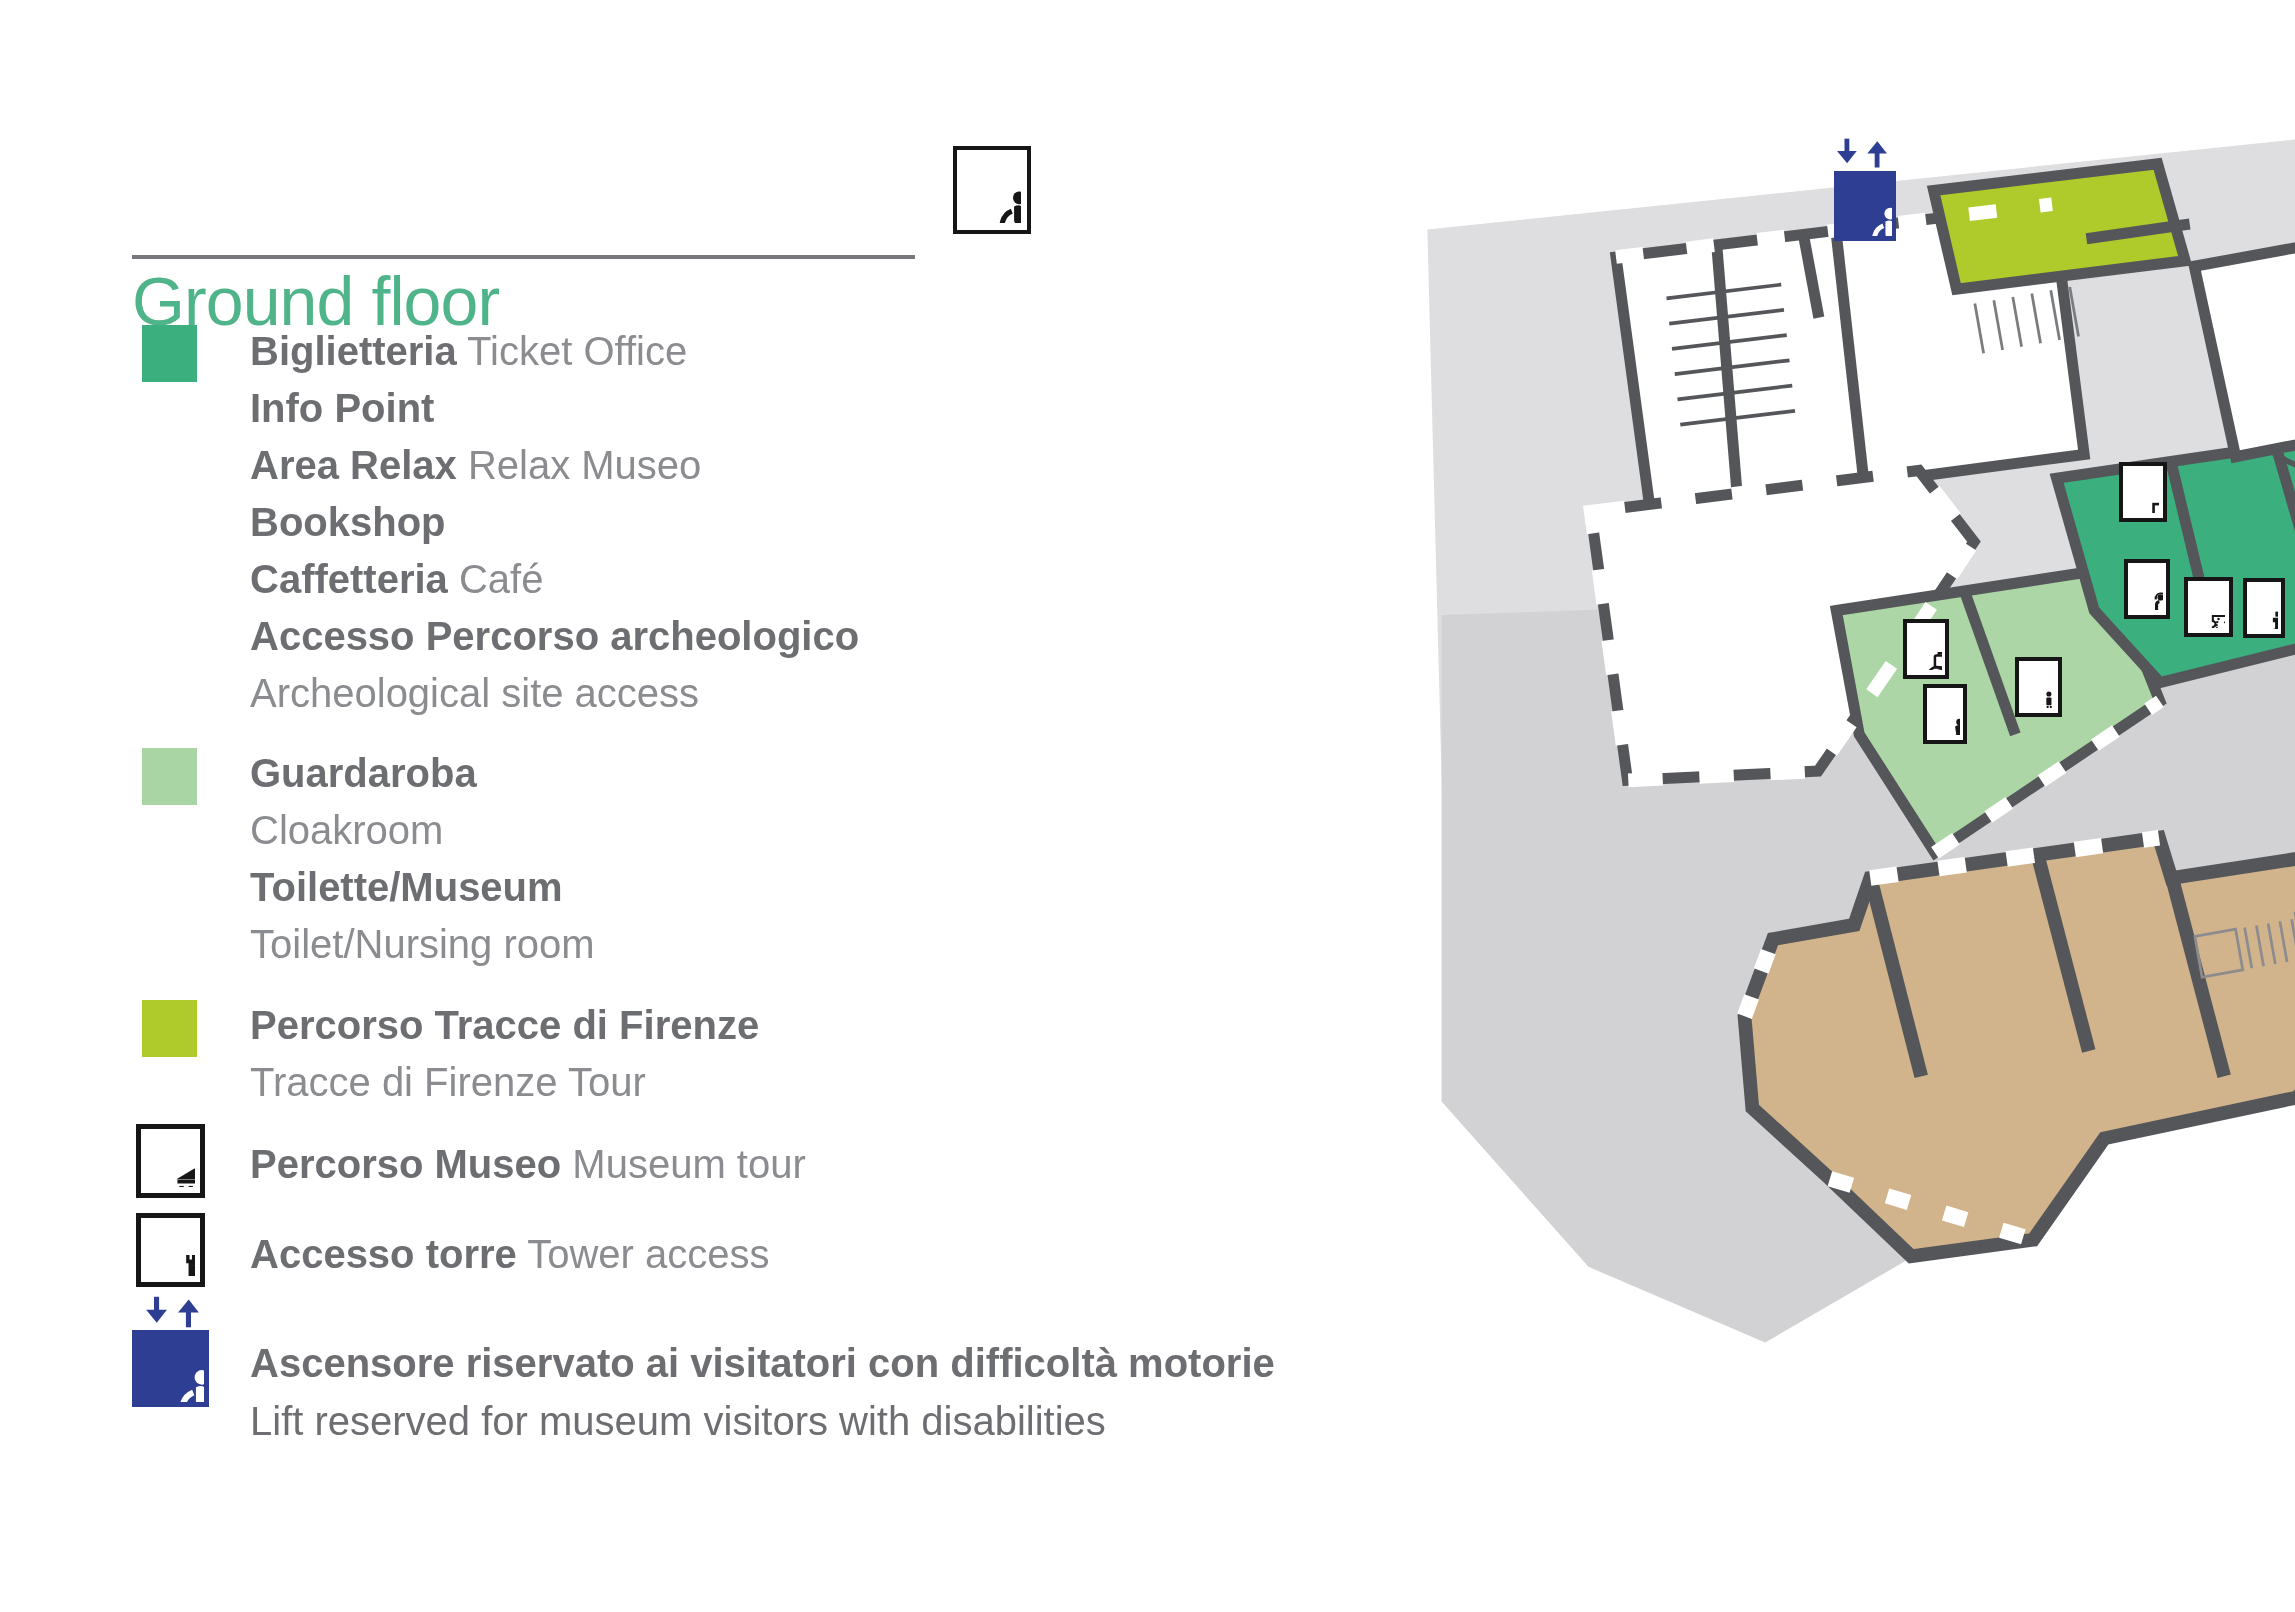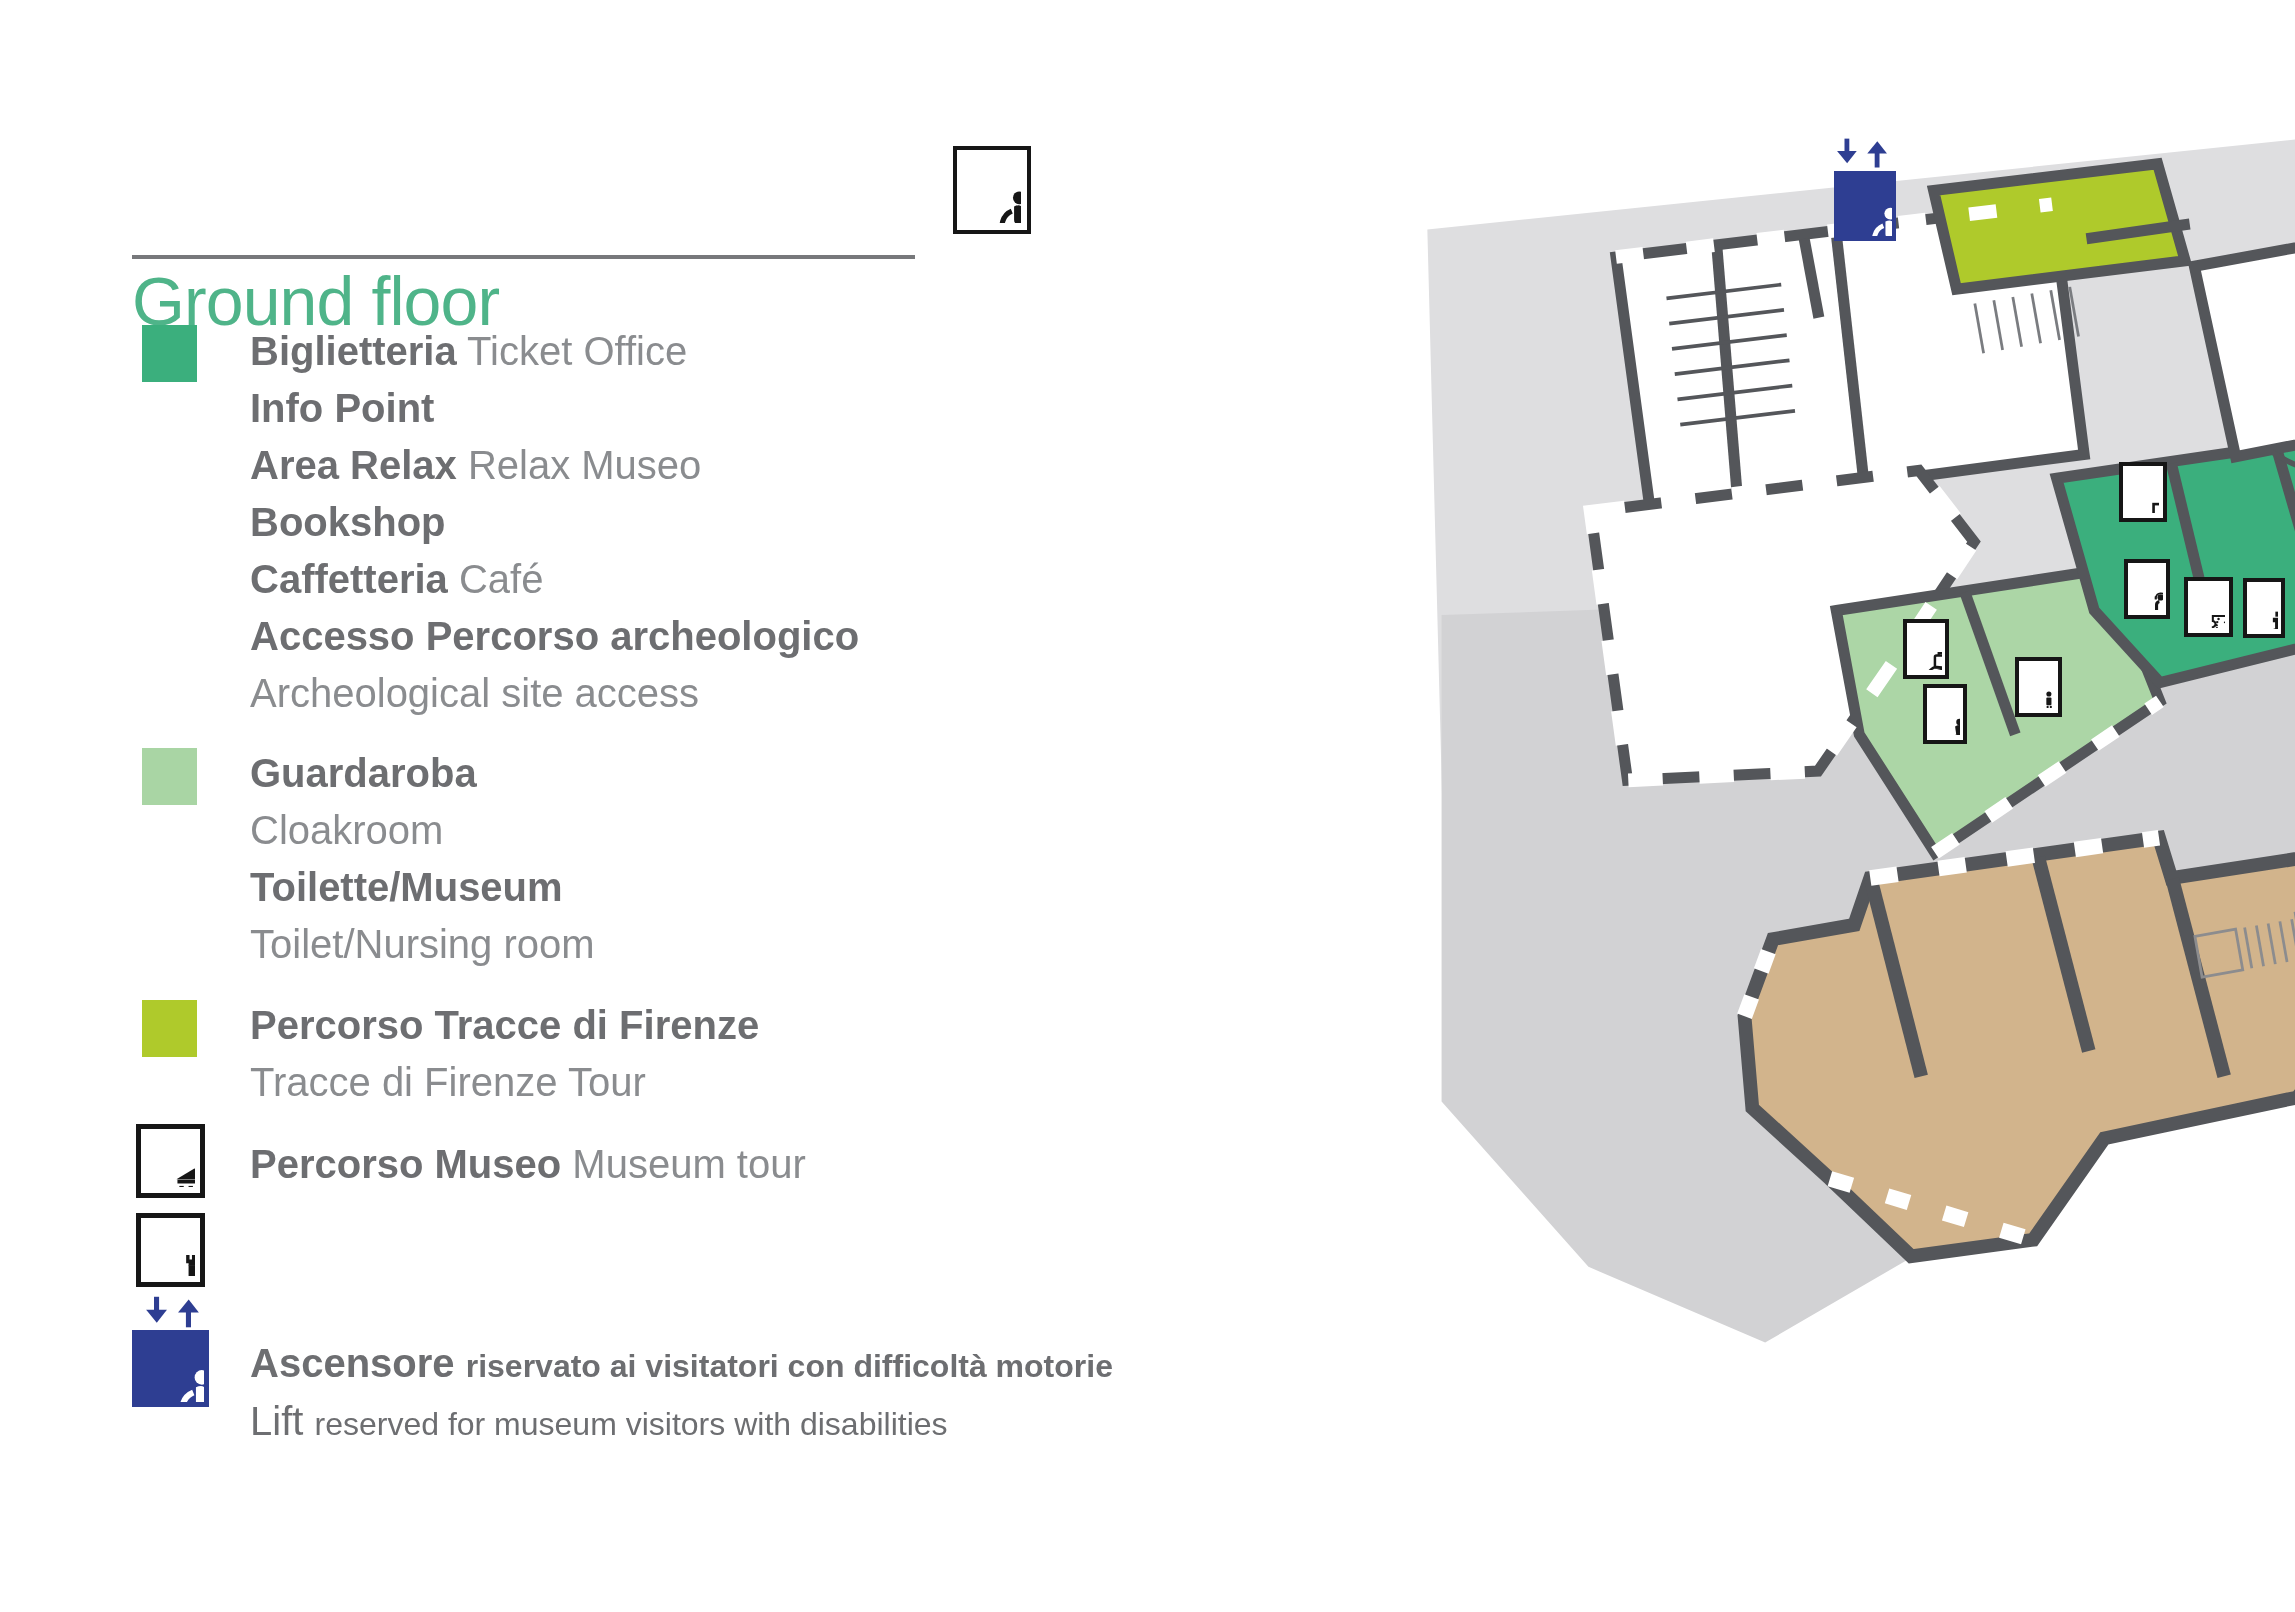--- a/index.html
+++ b/index.html
@@ -3,21 +3,21 @@
 <meta charset="utf-8">
 <style>
   html,body{margin:0;padding:0;background:#fff;}
   #page{position:relative;width:3187px;height:1612px;background:#fff;overflow:hidden;
         font-family:"Liberation Sans",sans-serif;}
   .abs{position:absolute;}
   
   .line{position:absolute;left:250px;font-size:40px;line-height:1;white-space:nowrap;}
   .it{font-weight:bold;color:#6D6E71;text-align:right;}
   .en{font-weight:normal;color:#8A8C8F;}
-  .small{font-size:32px;}
+  .small{font-size:40px;}
   .sw{position:absolute;width:55px;height:57px;}
   
   .title-it{font-size:70px;font-weight:bold;color:#3FAE7E;letter-spacing:-0.9px;white-space:nowrap;}
   .title-en{font-size:68px;font-weight:normal;color:#4FB489;letter-spacing:-0.9px;white-space:nowrap;}
   .rule{position:absolute;height:4.1px;background:#77787B;}
   
   .mbox{position:absolute;background:#fff;border:5.5px solid #161616;box-sizing:border-box;
         display:flex;align-items:center;justify-content:center;color:#161616;}
   .mbox svg{width:82%;height:82%;}
   .bluebox{position:absolute;background:#2E3E92;box-sizing:border-box;
@@ -288,20 +288,21 @@
         <use href="#i-museum"></use>
       </svg>
   </div>
   <div class="line" style="top:1144px"><span class="it">Percorso Museo</span> <span class="en">Museum tour</span></div>
 
   <div class="mbox" style="left:136px;top:1213px;width:69px;height:74px">
     <svg viewBox="-50 -50 100 100">
         <use href="#i-tower"></use>
       </svg>
   </div>
+  <div class="line" style="top:1234px"><span class="it">Accesso torre</span> <span class="en">Tower access</span></div>
 
   <div class="arrows" style="left:138px;top:1294px;width:69px;height:37px">
     <svg viewBox="0 0 140 80" width="69" height="37">
         <use href="#i-liftarrows"></use>
       </svg>
   </div>
   <div class="bluebox" style="left:132px;top:1330px;width:77px;height:77px">
     <svg viewBox="-50 -50 100 100">
         <use href="#i-wheelchair"></use>
       </svg>

